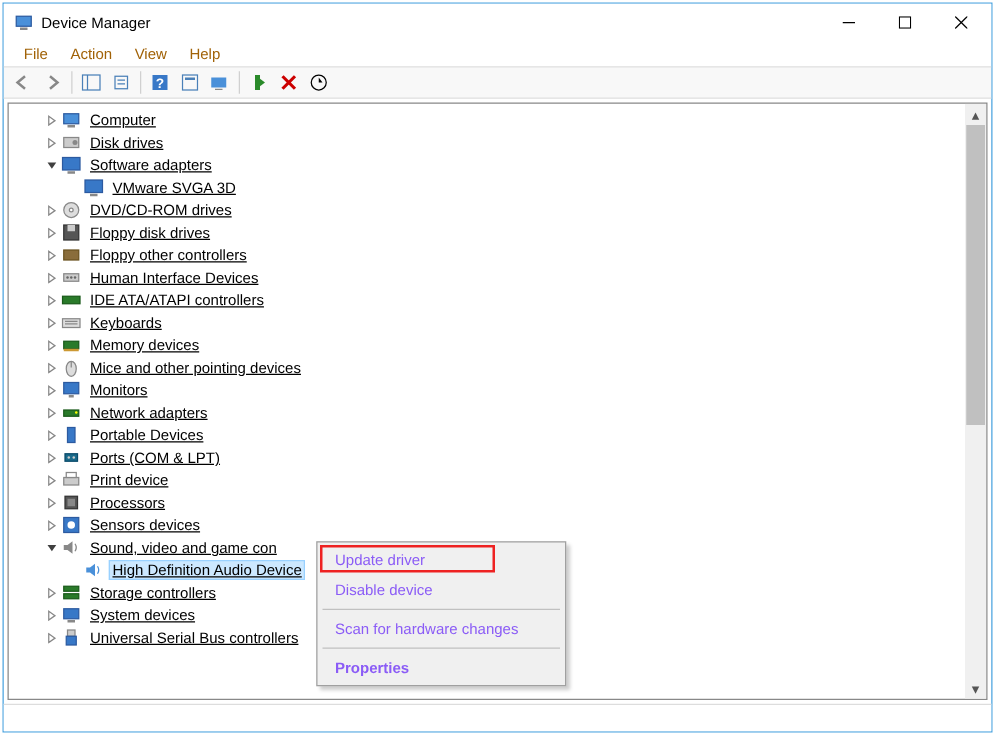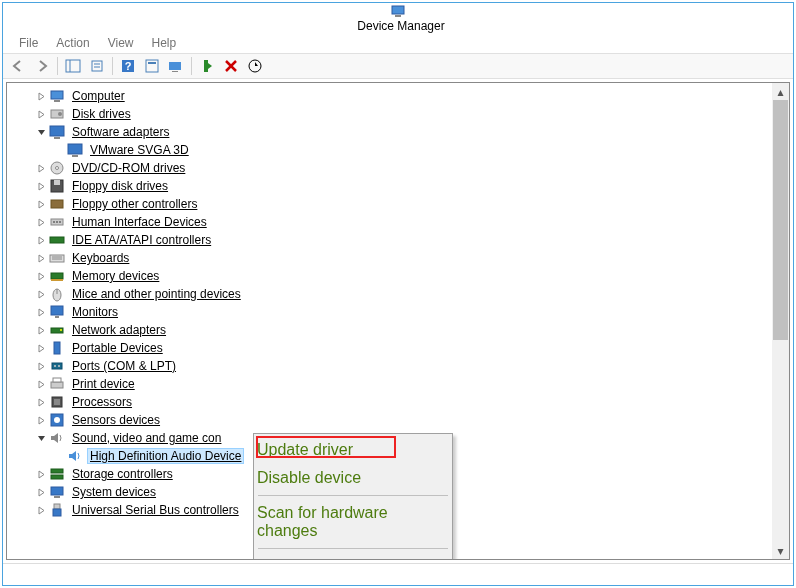--- a/index.html
+++ b/index.html
@@ -1,43 +1,43 @@
 <!DOCTYPE html>
 <html><head>
 <meta charset="utf-8">
 <style>
 * { box-sizing: border-box; margin: 0; padding: 0; }
 body { font-family: "Segoe UI", Tahoma, sans-serif; font-size: 12px; background: #fff; width: 796px; height: 588px; position: relative; }
 .window { width: 792px; height: 584px; margin: 2px; border: 1px solid #4aa3df; background: #fff; display: flex; flex-direction: column; }
-.titlebar { height: 30px; display: flex; align-items: center; padding: 0 2px 0 8px; background: #fff; flex-direction: column; }
+.titlebar { height: 30px; display: flex; align-items: center; padding: 0 2px 0 8px; background: #fff; }
 .titlebar .app-icon { width: 16px; height: 16px; margin-right: 6px; display:inline-block; }
 .title-text { font-size: 12px; color: #000; flex: 0 0 auto; }
 .titlebar-spacer { flex: 1; }
 .win-controls { display: flex; }
 .win-btn { width: 45px; height: 29px; display: flex; align-items: center; justify-content: center; font-size: 14px; color: #000; }
 .win-btn svg { width: 10px; height: 10px; }
 .menubar { height: 20px; display: flex; align-items: center; padding: 0 8px; gap: 2px; background: #fff; }
-.menu-item { padding: 2px 8px; font-size: 12px; color: #737373; }
+.menu-item { padding: 2px 8px; font-size: 12px; color: #a16207; }
 .toolbar { height: 26px; display: flex; align-items: center; padding: 0 4px; gap: 2px; border-top: 1px solid #e0e0e0; border-bottom: 1px solid #e0e0e0; background: #f8f8f8; }
 .tb-btn { width: 22px; height: 22px; display: flex; align-items: center; justify-content: center; }
 .tb-sep { width: 1px; height: 18px; background: #d0d0d0; margin: 0 2px; }
 .content { flex: 1; display: flex; border: 1px solid #888; margin: 3px; position: relative; background: #fff; overflow: hidden; text-decoration: underline; }
 .tree { flex: 1; padding: 4px 0 4px 8px; overflow: auto; font-size: 12px; }
 .tree-row { display: flex; align-items: center; height: 18px; white-space: nowrap; }
 .expander { width: 16px; text-align: center; color: #666; font-size: 10px; display:inline-flex; align-items:center; justify-content:center; }
 .node-icon { width: 16px; height: 16px; margin-right: 4px; display:inline-flex; align-items:center; justify-content:center; }
 .node-label { padding: 1px 3px; }
 .node-label.selected { background: #cce8ff; border: 1px solid #99d1ff; padding: 0 2px; }
 .indent-1 { padding-left: 18px; }
 .indent-2 { padding-left: 36px; }
 .scrollbar-v { position: absolute; right: 0; top: 0; bottom: 0; width: 17px; background: #f0f0f0; }
 .scroll-arrow { width: 17px; height: 17px; display:flex; align-items:center; justify-content:center; color:#555;}
 .scroll-thumb { position: absolute; right: 1px; top: 17px; width: 15px; height: 240px; background: #c0c0c0; }
 .context-menu { position: absolute; left: 246px; top: 350px; width: 200px; background: #f0f0f0; border: 1px solid #a0a0a0; box-shadow: 3px 3px 3px rgba(0,0,0,0.2); z-index: 10; padding: 2px; }
-.ctx-item { padding: 5px 1px; font-size: 16px; color: #4d7c0f; }
+.ctx-item { padding: 5px 12px; font-size: 12px; color: #8b5cf6; }
 .ctx-item.bold { font-weight: bold; }
 .ctx-sep { height: 1px; background: #c0c0c0; margin: 3px 2px; }
 .highlight-box { position: absolute; border: 2px solid #e22; }
 .statusbar { height: 22px; border-top: 1px solid #ddd; background:#fff; }
 svg { display: block; }
 </style>
 </head>
 <body>
 
 <div class="window">

